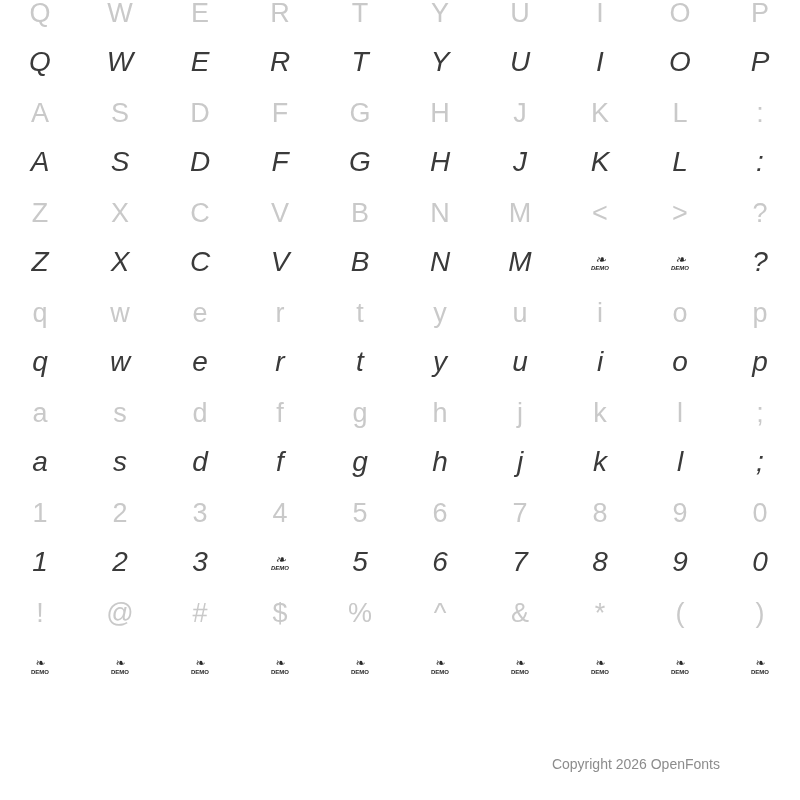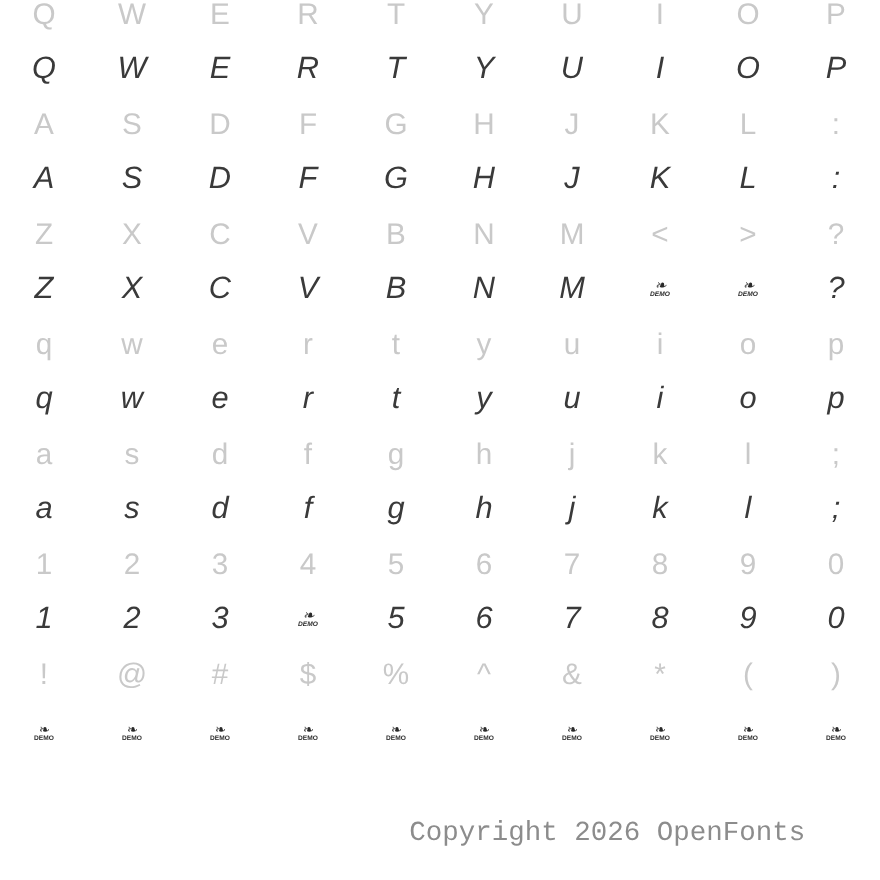--- a/index.html
+++ b/index.html
@@ -99,25 +99,25 @@
     top: 655px;
     width: 800px;
     display: flex;
   }
   .footer-row .cell {
     width: 80px;
     text-align: center;
   }
   .copyright {
     position: absolute;
-    right: 68px;
+    right: 80px;
     bottom: 28px;
-    font-size: 25px;
+    font-size: 14px;
     color: #8c8c8c;
-    font-family: Liberation Mono, monospace;
+    font-family: Liberation Sans, sans-serif;
     white-space: nowrap;
   }
 </style>
 </head>
 <body>
 
 <div id="sheet">
   <div id="bands-container">
       <div class="band">
         <div class="line upper row-ghost">

